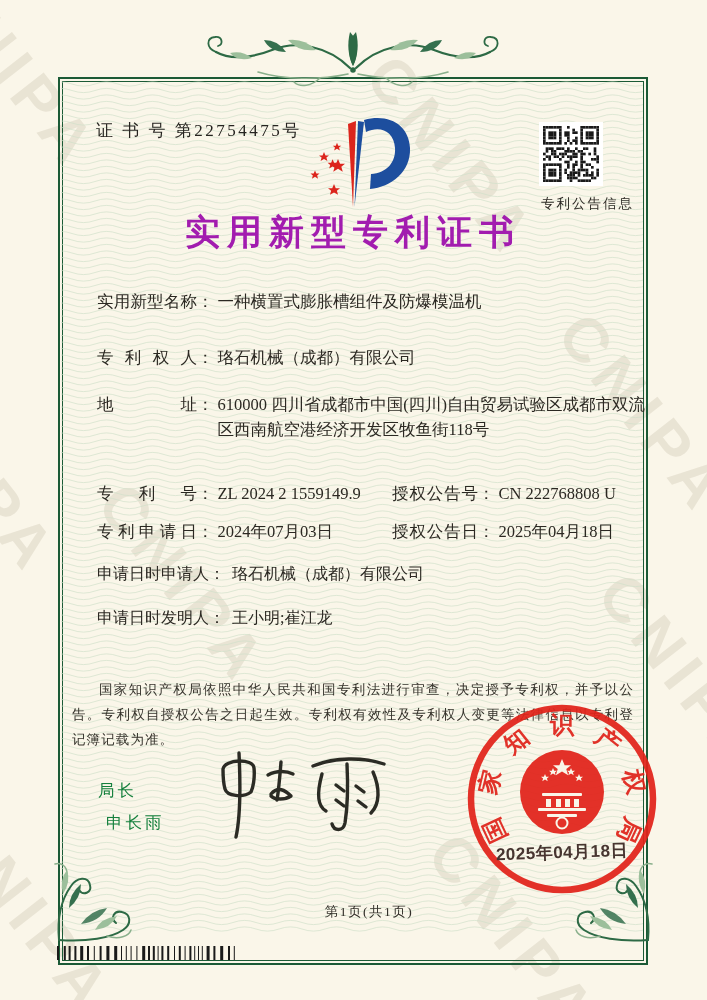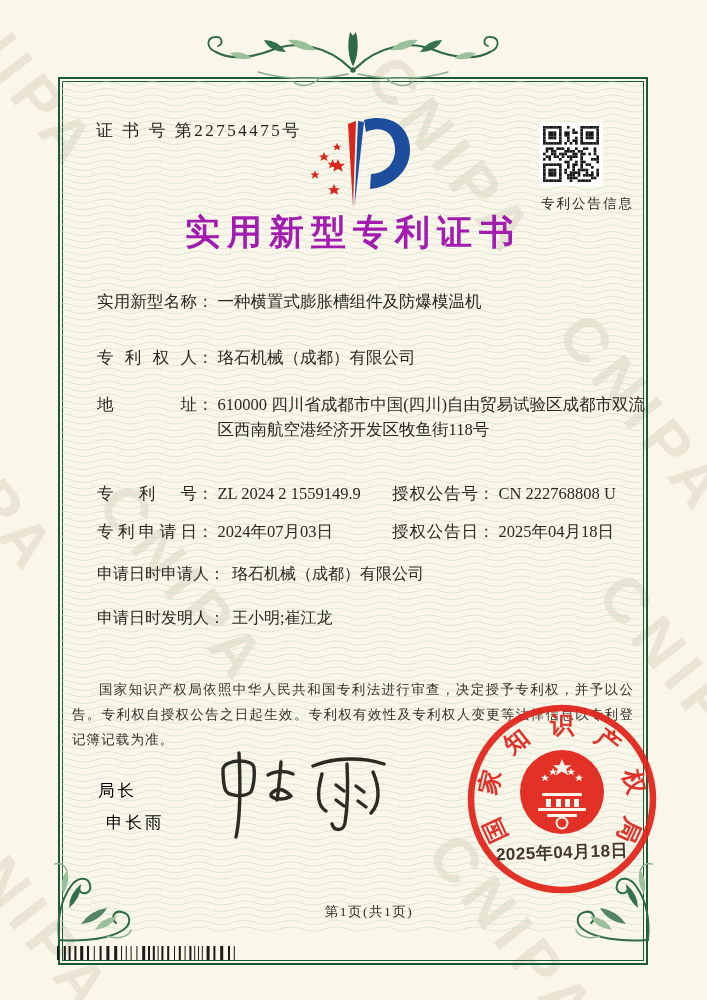--- a/index.html
+++ b/index.html
@@ -21,21 +21,21 @@
   .row{position:absolute;left:37px;font-size:16.5px;line-height:25px;white-space:nowrap;}
   .jlabel{display:inline-block;width:100px;text-align:justify;text-align-last:justify;vertical-align:top;}
   .jlabel.w88{width:86px;}
   .colon{vertical-align:top;}
   .val{display:inline-block;margin-left:4px;vertical-align:top;white-space:normal;}
   .val.wide{width:428px;}
   .col2{position:absolute;left:295px;top:0;white-space:nowrap;}
   #statement{left:12px;top:598px;width:562px;font-size:13.5px;line-height:25px;letter-spacing:1.1px;
              text-align:justify;text-indent:2em;color:#35322b;}
   #director-role,#director-name{left:38px;font-size:16.5px;letter-spacing:3px;
-             font-family:"Liberation Sans","DejaVu Sans",sans-serif;color:#000000;}
+             font-family:"Liberation Sans","DejaVu Sans",sans-serif;color:#15803d;}
   #director-role{top:701px;}
   #director-name{top:733px;margin-left:8px;}
   #signature{left:135px;top:665px;}
   #seal{left:400px;top:618px;z-index:5;}
   #footer{left:16px;top:824px;width:100%;text-align:center;font-size:13.5px;letter-spacing:1.5px;color:#33302a;}
   #barcode{position:absolute;left:57px;top:946px;}
   #top-ornament{position:absolute;left:200px;top:28px;}
   #corner-flourishes{position:absolute;left:0;top:838px;}
 </style>
 </head>

